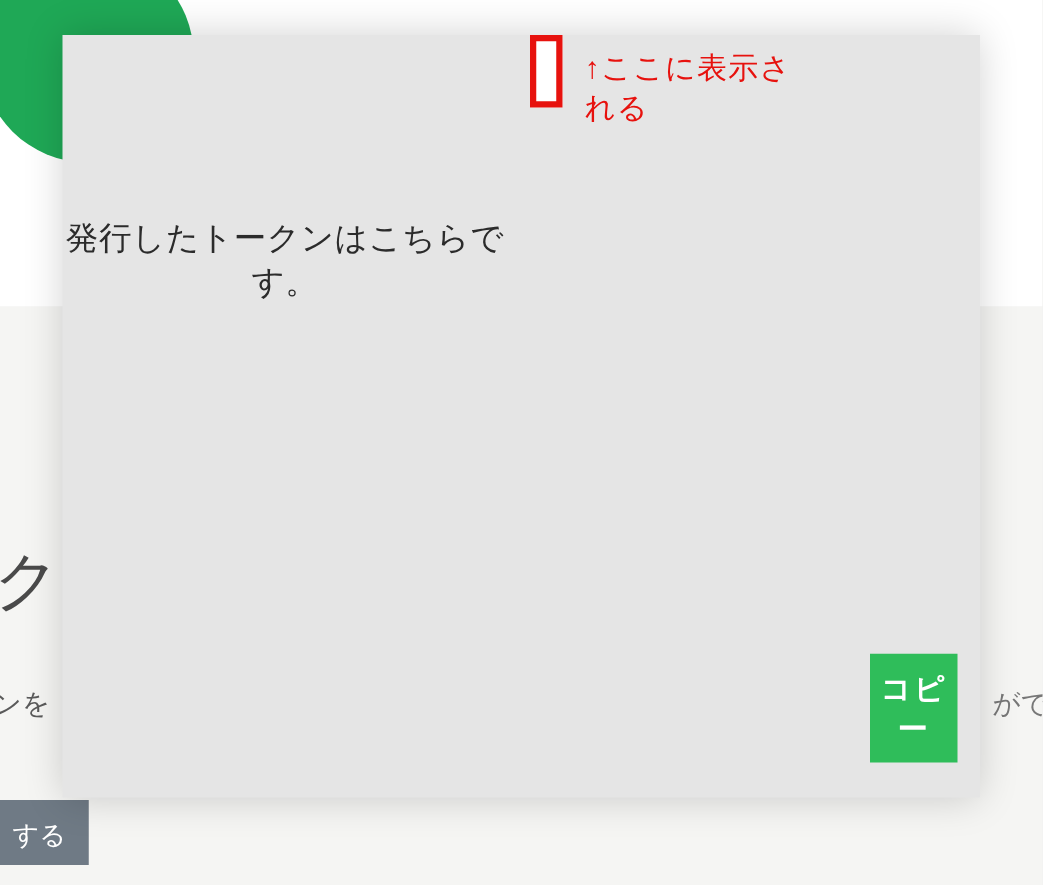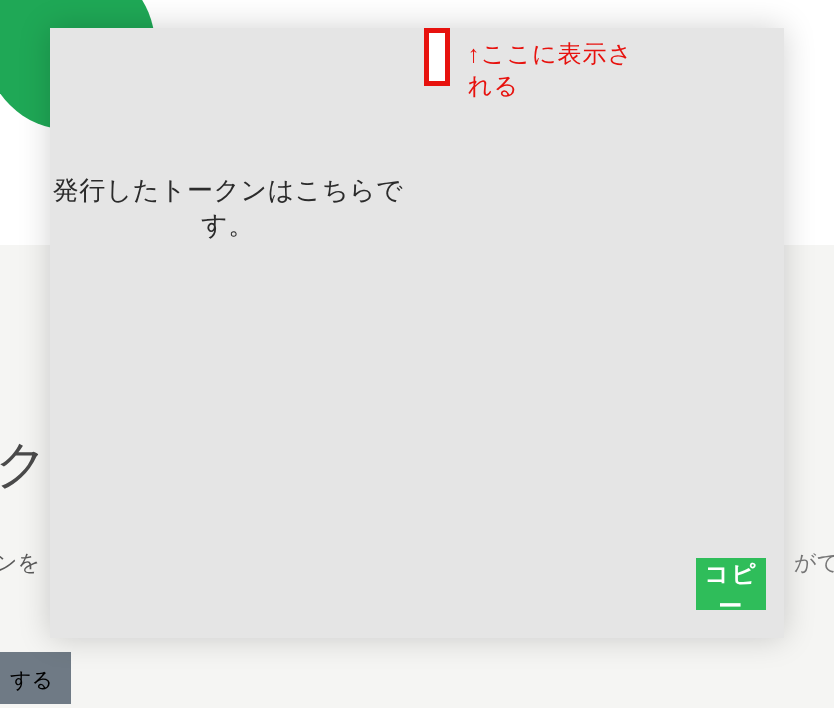--- a/index.html
+++ b/index.html
@@ -57,24 +57,24 @@
       color: #5a5a5a;
     }
     .bg-gade {
       top: 548px;
       right: -5px;
       font-size: 22px;
       color: #777;
     }
     .bg-button-fragment {
       position: absolute;
-      bottom: 4px;
+      bottom: 16px;
       left: 0;
       background: #6f7a85;
-      color: #000000;
+      color: #ffffff;
       padding: 14px 18px 10px 10px;
       font-size: 21px;
     }
     .modal {
       position: absolute;
       top: 28px;
       left: 50px;
       right: 50px;
       bottom: 70px;
       background: #e5e5e5;
@@ -131,21 +131,21 @@
       line-height: 1.7;
       margin: 30px 18px 0 18px;
     }
     .button-row {
       display: flex;
       gap: 14px;
       margin: auto 18px 0 18px;
     }
     .btn {
       flex: 1;
-      height: 52px;
+      height: 87px;
       border: none;
       font-size: 24px;
       font-weight: 600;
       color: #fff;
       cursor: pointer;
       font-family: inherit;
       letter-spacing: 2px;
     }
     .btn-copy {
       background: #2fbd5a;

